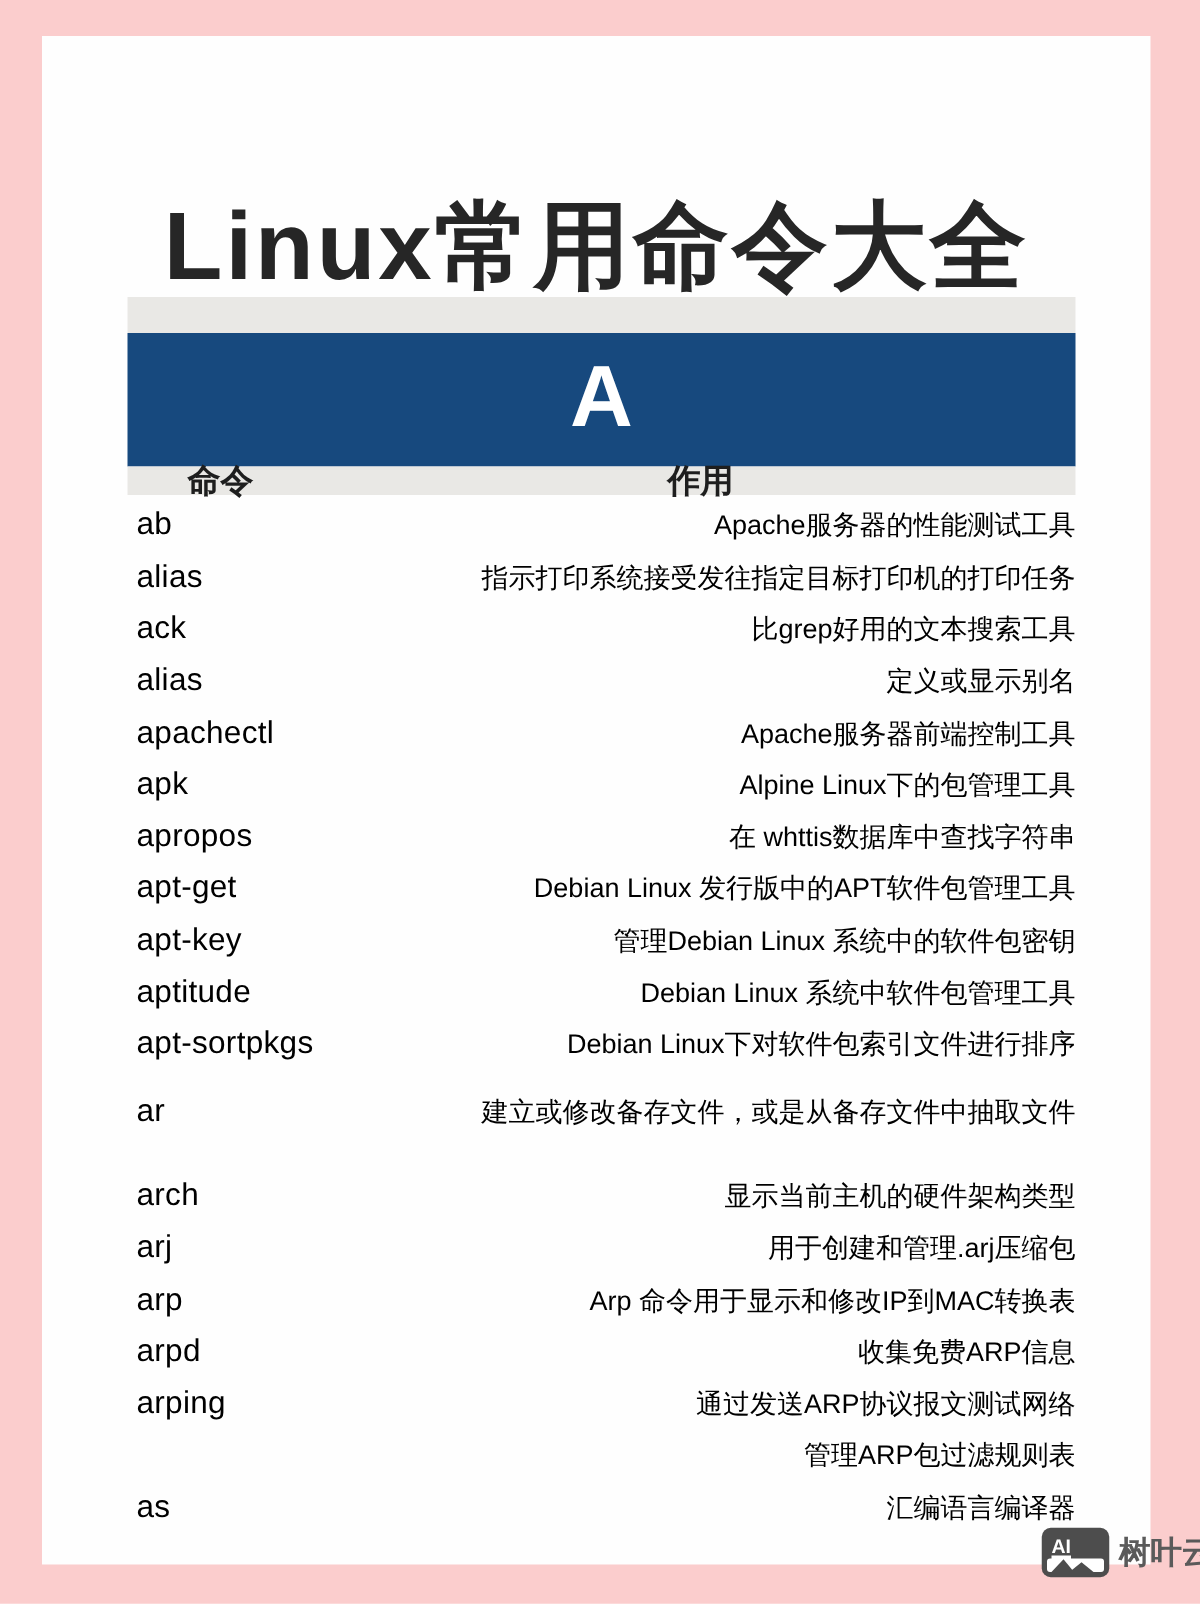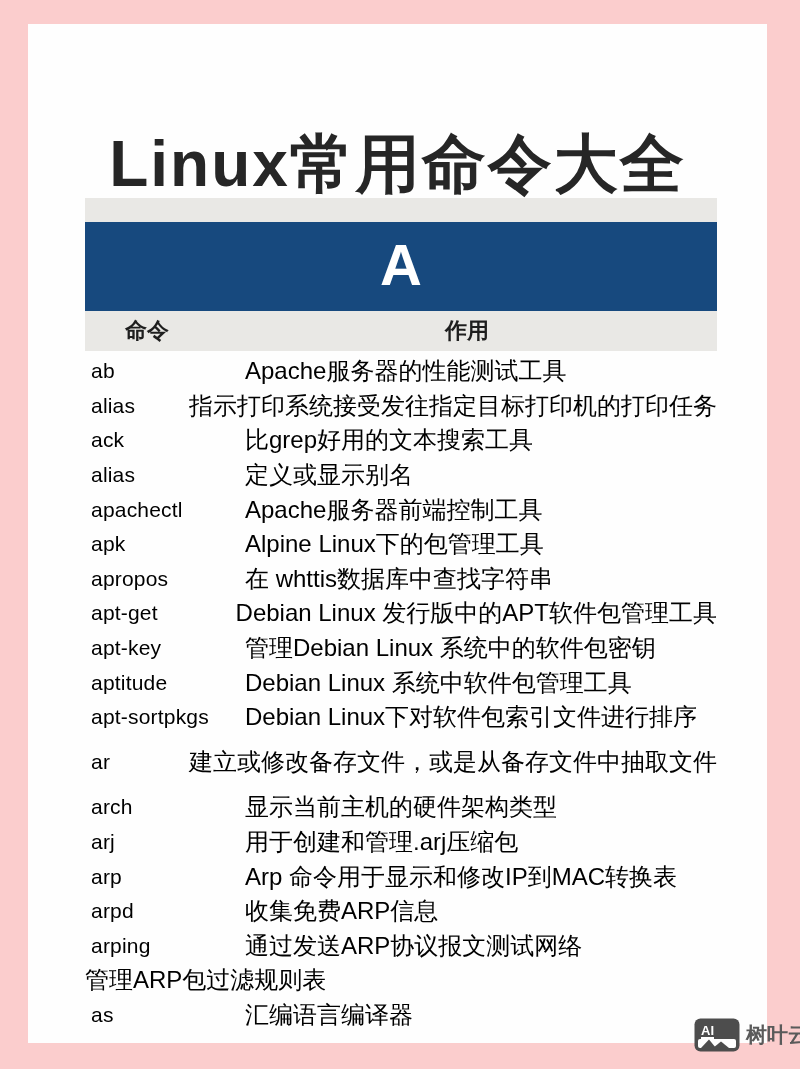--- a/index.html
+++ b/index.html
@@ -51,21 +51,21 @@
     justify-content: center;
   }
   .banner .letter {
     color: #ffffff;
     font-size: 58px;
     font-weight: 800;
     line-height: 1;
     transform: translateY(-2px);
   }
   .header-row {
-    height: 40px;
+    height: 19px;
     background: #e9e8e5;
     display: flex;
     align-items: center;
     font-weight: 700;
     font-size: 22px;
     color: #1e1e1e;
   }
   .header-row .h-cmd {
     width: 160px;
     padding-left: 40px;
@@ -87,29 +87,29 @@
   }
   .row .cmd {
     width: 160px;
     padding-left: 6px;
     font-size: 21px;
     letter-spacing: 0.2px;
     white-space: nowrap;
   }
   .row .desc {
     flex: 1;
-    text-align: left;
-    font-size: 24px;
+    text-align: right;
+    font-size: 18px;
     white-space: nowrap;
   }
   .row-group.second {
     margin-top: 10px;
   }
   .row-group.second .row:first-child {
-    margin-bottom: 11px;
+    margin-bottom: 22px;
   }
   .logo {
     position: absolute;
     left: 694px;
     top: 1018px;
     display: flex;
     align-items: center;
     gap: 6px;
   }
   .logo .brand {

